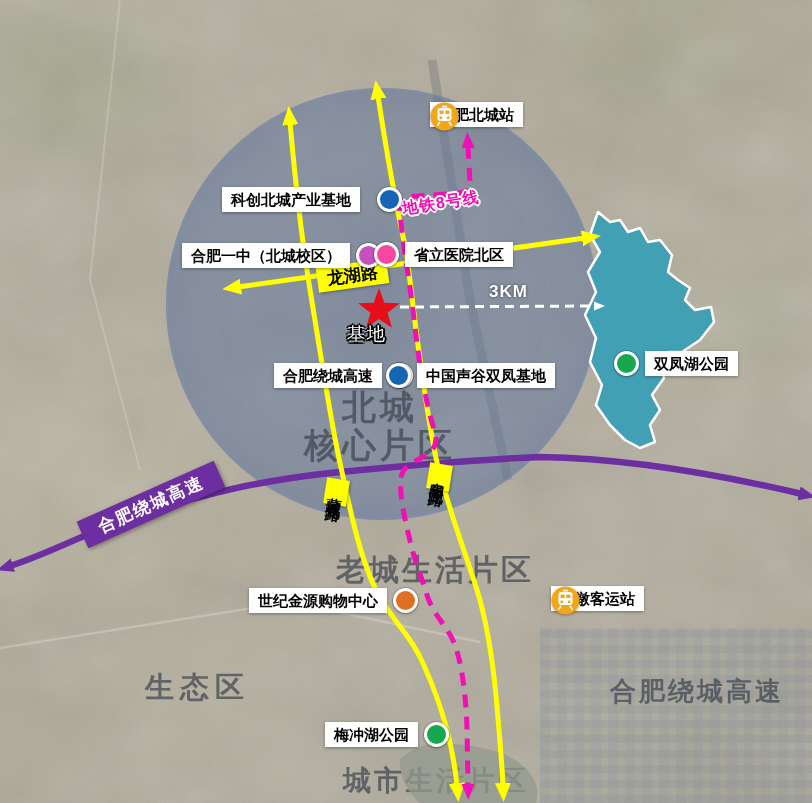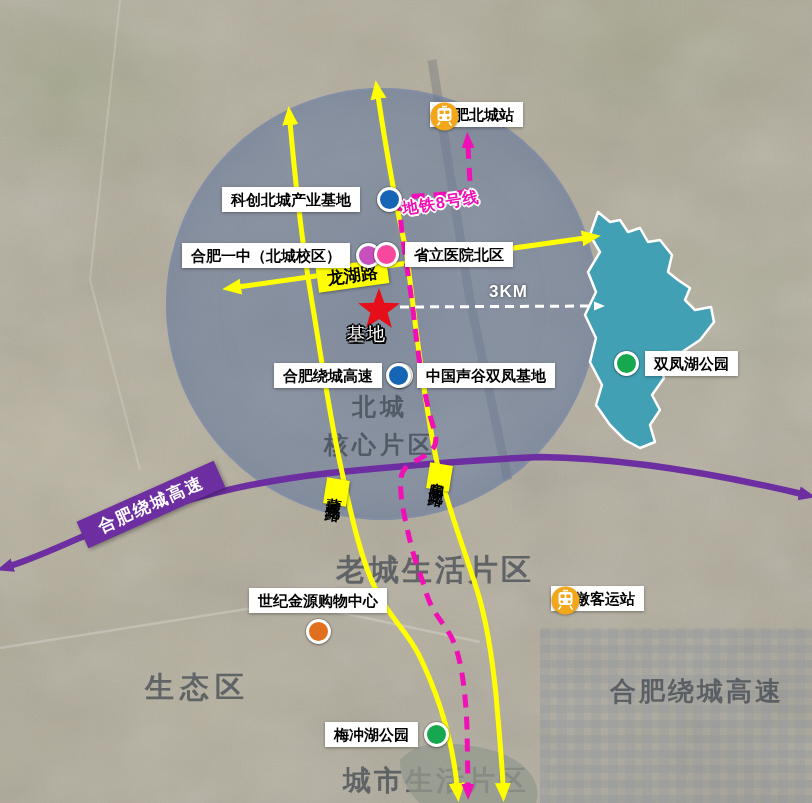--- a/index.html
+++ b/index.html
@@ -94,21 +94,21 @@
     <path d="M432,60 L470,300 L508,480" fill="none" stroke="rgba(95,100,112,.30)" stroke-width="9"></path>
     <path d="M0,648 L290,602 L480,642" fill="none" stroke="rgba(255,255,255,.22)" stroke-width="2.5"></path>
     <path d="M120,0 L90,280 L140,470" fill="none" stroke="rgba(255,255,255,.18)" stroke-width="2"></path>
   </svg>
 
   <div class="industry-grid"></div>
 
   <div class="circle" style="background: rgba(100, 122, 163, 0.5);"></div>
 
   <div class="districts" style="color: rgba(56, 63, 74, 0.68);">
-    <div class="district" style="left:290px;top:388px;width:180px;font-size:24px;line-height:38px;letter-spacing:4px;font-family:Liberation Serif, serif;">
+    <div class="district" style="left:290px;top:388px;width:180px;font-size:34px;line-height:38px;letter-spacing:4px;">
       <span style="display:block">北城</span>
       <span style="display:block">核心片区</span>
     </div>
     <div class="district" style="left:336px;top:550px;font-size:30px;letter-spacing:3px;">老城生活片区</div>
     <div class="district" style="left:145px;top:668px;font-size:29px;letter-spacing:6px;text-align:right;">生态区</div>
     <div class="district" style="left:610px;top:674px;font-size:26px;letter-spacing:3px;">合肥绕城高速</div>
     <div class="district" style="left:343px;top:762px;font-size:28px;letter-spacing:3px;">城市生活片区</div>
   </div>
 
   <svg width="812" height="803">
@@ -216,21 +216,21 @@
     <div class="poi" style="left:386px;top:363px;">
       <span class="dot" style="background: rgb(21, 101, 180);"></span>
       <span class="box">中国声谷双凤基地</span>
     </div>
 
     <div class="poi" style="left:614px;top:351px;text-align:center;">
       <span class="dot" style="background: rgb(23, 167, 78);"></span>
       <span class="box">双凤湖公园</span>
     </div>
 
-    <div class="poi" style="left:249px;top:588px;flex-direction:column;">
+    <div class="poi" style="left:249px;top:588px;">
       <span class="box">世纪金源购物中心</span>
       <span class="dot" style="background: rgb(224, 112, 31);"></span>
     </div>
 
     <div class="poi" style="left:290px;top:722px;padding-left:35px;">
       <span class="box">梅冲湖公园</span>
       <span class="dot" style="background: rgb(23, 167, 78);"></span>
     </div>
 
   </div>

